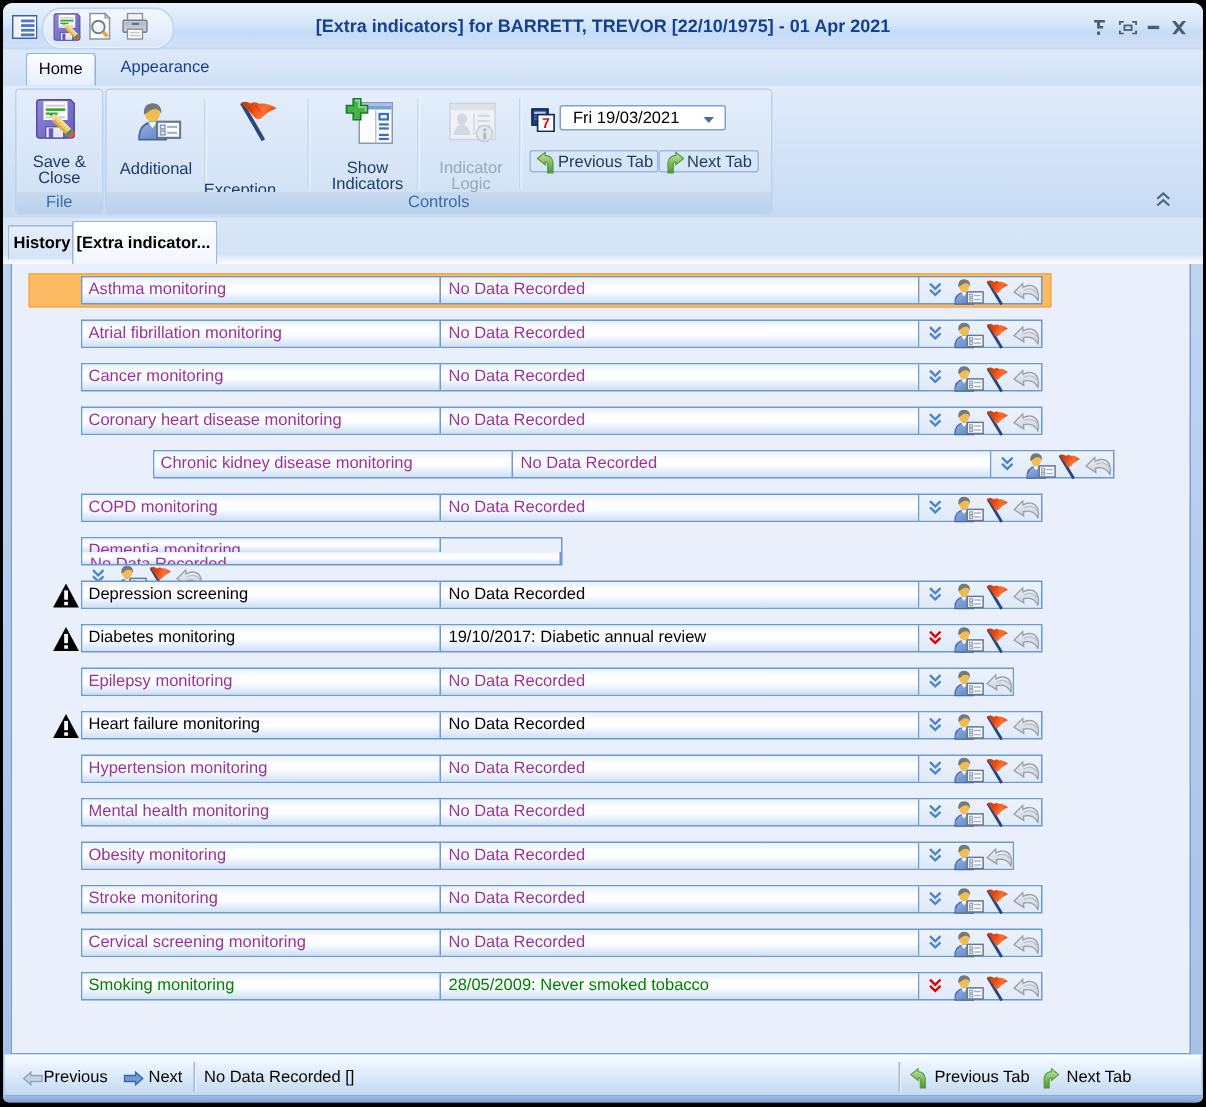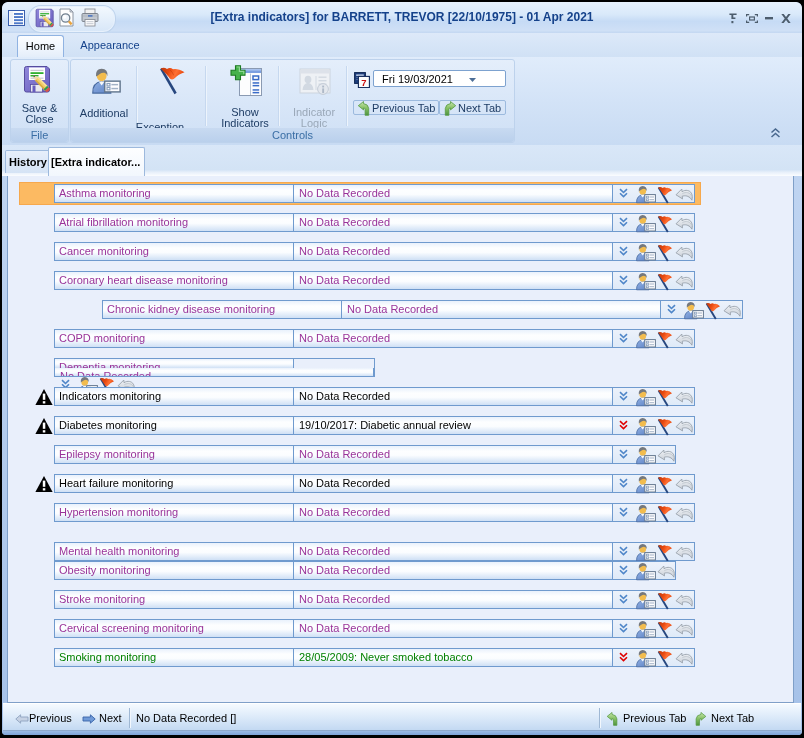--- a/index.html
+++ b/index.html
@@ -194,21 +194,21 @@
         <div class="abs" style="left:283px;top:12px;">
           <svg width="16" height="16" viewBox="0 0 16 16">
             <rect x="0.6" y="0.6" width="10.8" height="10.8" fill="#1e3f7d" stroke="#0d2450" stroke-width="1"></rect>
             <rect x="2.2" y="2.4" width="7.6" height="1.6" fill="#b9c8e4"></rect>
             <rect x="2.2" y="5" width="7.6" height="0.9" fill="#5d77a8"></rect>
             <rect x="2.2" y="7" width="7.6" height="0.9" fill="#5d77a8"></rect>
             <rect x="4.4" y="4.4" width="11" height="11.2" fill="#fdfdfd" stroke="#12295a" stroke-width="1.1"></rect>
             <text x="9.9" y="13.6" font-size="9.5" font-weight="bold" fill="#cc1111" text-anchor="middle" font-family="Liberation Sans">7</text>
           </svg>
         </div>
-        <div class="abs" style="left:302px;top:10px;width:133px;height:17px;background:#fff;border:1px solid #7da2cf;border-radius:2px;box-sizing:border-box;">
+        <div class="abs" style="left:302px;top:10px;width:111px;height:17px;background:#fff;border:1px solid #7da2cf;border-radius:2px;box-sizing:border-box;">
           <div class="abs" style="left:8px;top:2px;font-size:11px;color:#000;">Fri 19/03/2021</div>
           <svg class="abs" style="left:94px;top:6px;" width="9" height="6" viewBox="0 0 9 6">
             <path d="M1 1 L4.5 5 L8 1 Z" fill="#4d6e96"></path>
           </svg>
         </div>
         <div class="abs" style="left:282px;top:40px;width:86px;height:15px;border:1px solid #9cbade;border-radius:2px;box-sizing:border-box;">
           <div class="abs" style="left:3px;top:0px;">
             <svg width="14" height="15" viewBox="0 0 13 15">
               <defs>
                 <linearGradient id="g5" x1="0" y1="0" x2="0" y2="1">
@@ -651,21 +651,21 @@
         </div>
       </div>
       <div class="abs" style="left:27px;top:213px;">
         <svg width="18" height="17" viewBox="0 0 18 17">
           <path d="M9 0 L17.6 16 L0.4 16 Z" fill="#000"></path>
           <rect x="7.8" y="4.6" width="2.5" height="6.2" fill="#fff"></rect>
           <rect x="7.8" y="12.2" width="2.5" height="2.3" fill="#fff"></rect>
         </svg>
       </div>
       <div class="row" style="top:211px;">
-        <div class="lcell" style="color:#000000;">Indicators monitoring</div>
+        <div class="lcell" style="color:#000000;">Depression screening</div>
         <div class="vcell" style="color:#000000;">No Data Recorded</div>
         <div class="icell" style="width:81px;">
           <div class="abs" style="left:6px;top:3px;">
             <svg width="9" height="10" viewBox="0 0 9 10">
               <path d="M1 1.1 L4.5 4.5 L8 1.1" fill="none" stroke="#4f86c8" stroke-width="1.6"></path>
               <path d="M1 5.2 L4.5 8.6 L8 5.2" fill="none" stroke="#4f86c8" stroke-width="1.6"></path>
             </svg>
           </div>
           <div class="abs" style="left:21px;top:0px;">
             <svg width="22" height="19" viewBox="0 0 22 19">
@@ -935,21 +935,21 @@
                   <stop offset="0" stop-color="#eef1f5"></stop>
                   <stop offset="1" stop-color="#c9cfd7"></stop>
                 </linearGradient>
               </defs>
               <path d="M1 8.8 L6.8 3 L7 5.7 C10.6 3.3 14.8 4.3 16.4 7.2 C17.5 9.3 17.5 11.8 16.9 14.2 C14.8 10.4 11.2 9.3 8.1 10 L7.3 10.2 L7.5 12.9 Z" fill="url(#g41)" stroke="#98a1ab" stroke-width="0.9"></path>
               <path d="M7.4 7.6 C11 5.6 14.8 6.6 16.3 9.6" fill="none" stroke="#b9c0c8" stroke-width="0.8"></path>
             </svg>
           </div>
         </div>
       </div>
-      <div class="row" style="top:356px;margin-top:10px;">
+      <div class="row" style="top:356px;">
         <div class="lcell" style="color:#993399;">Mental health monitoring</div>
         <div class="vcell" style="color:#993399;">No Data Recorded</div>
         <div class="icell" style="width:81px;">
           <div class="abs" style="left:6px;top:3px;">
             <svg width="9" height="10" viewBox="0 0 9 10">
               <path d="M1 1.1 L4.5 4.5 L8 1.1" fill="none" stroke="#4f86c8" stroke-width="1.6"></path>
               <path d="M1 5.2 L4.5 8.6 L8 5.2" fill="none" stroke="#4f86c8" stroke-width="1.6"></path>
             </svg>
           </div>
           <div class="abs" style="left:21px;top:0px;">

